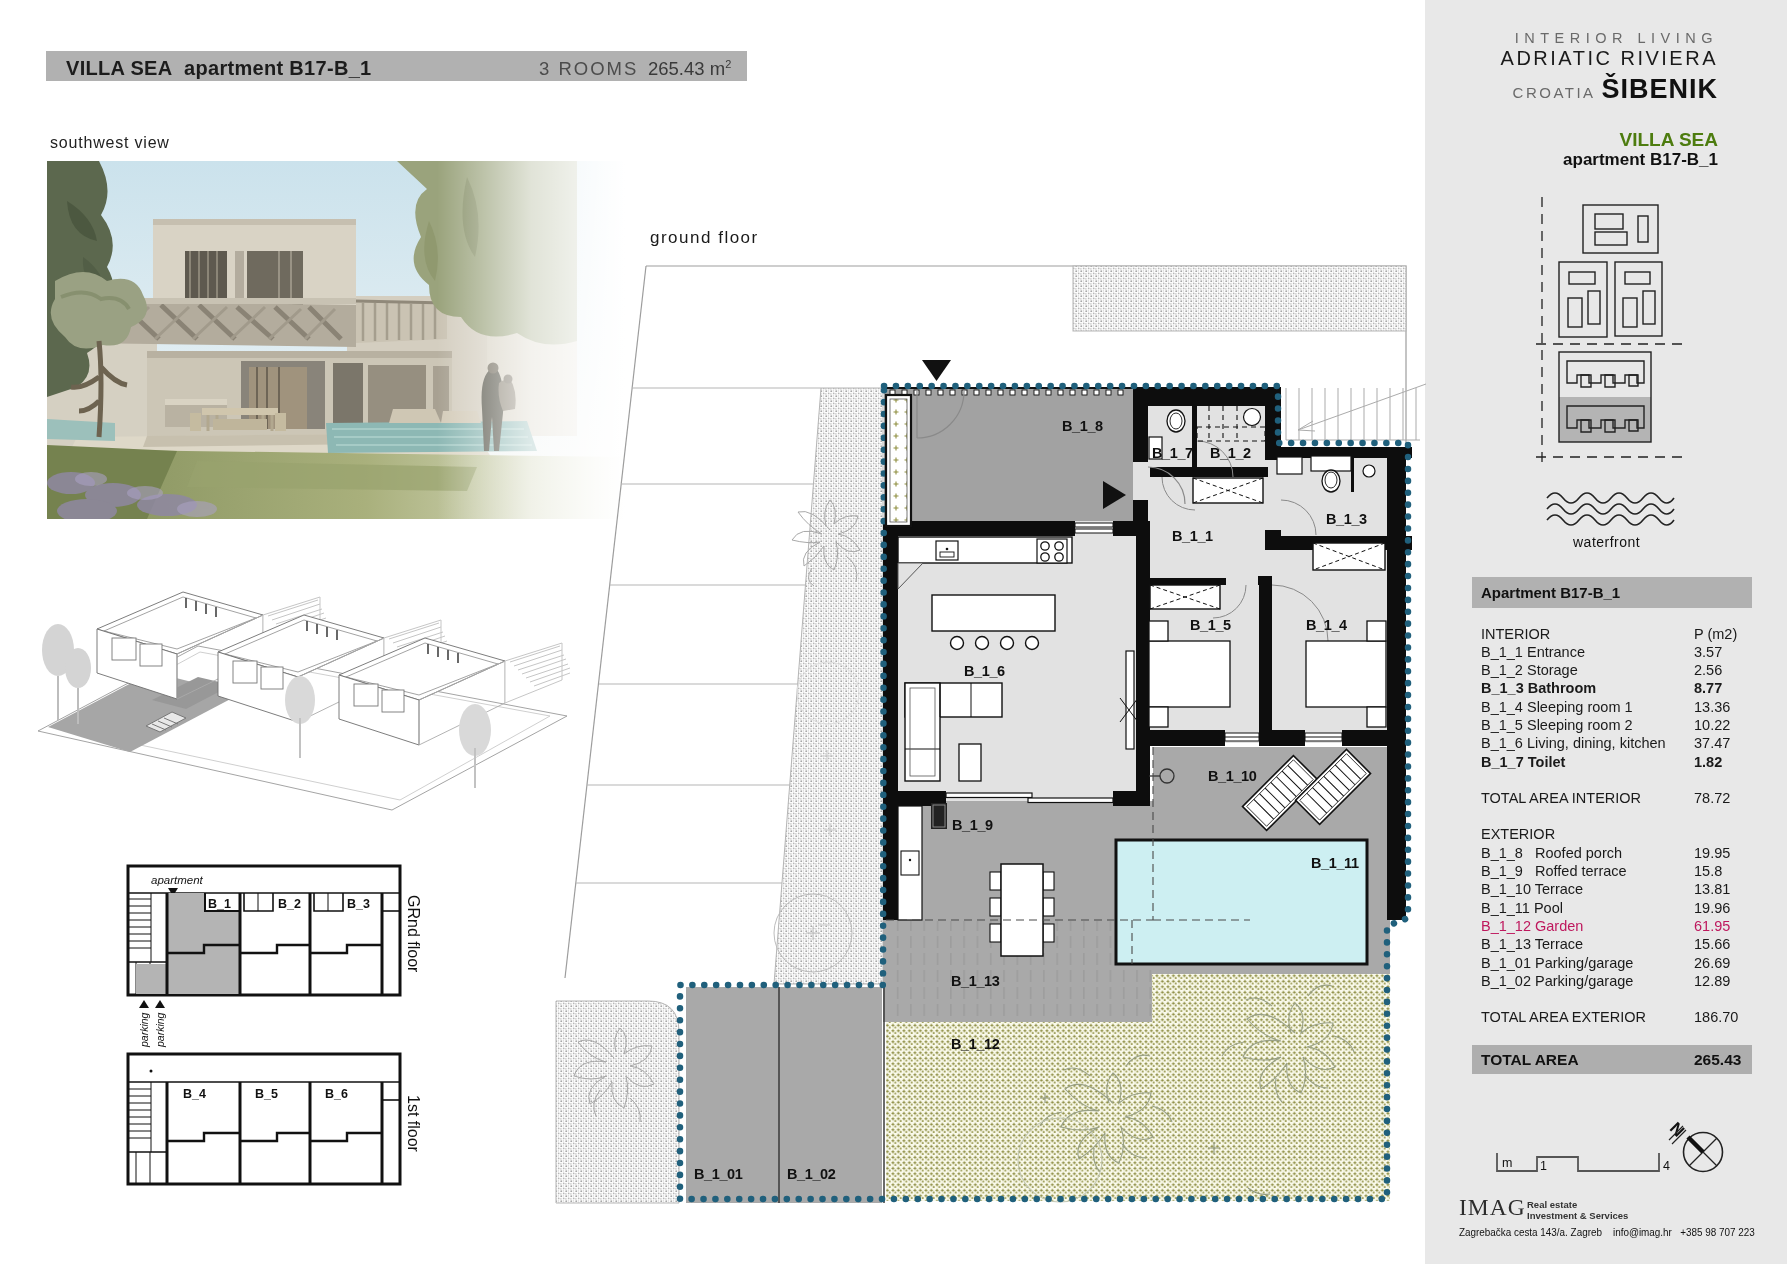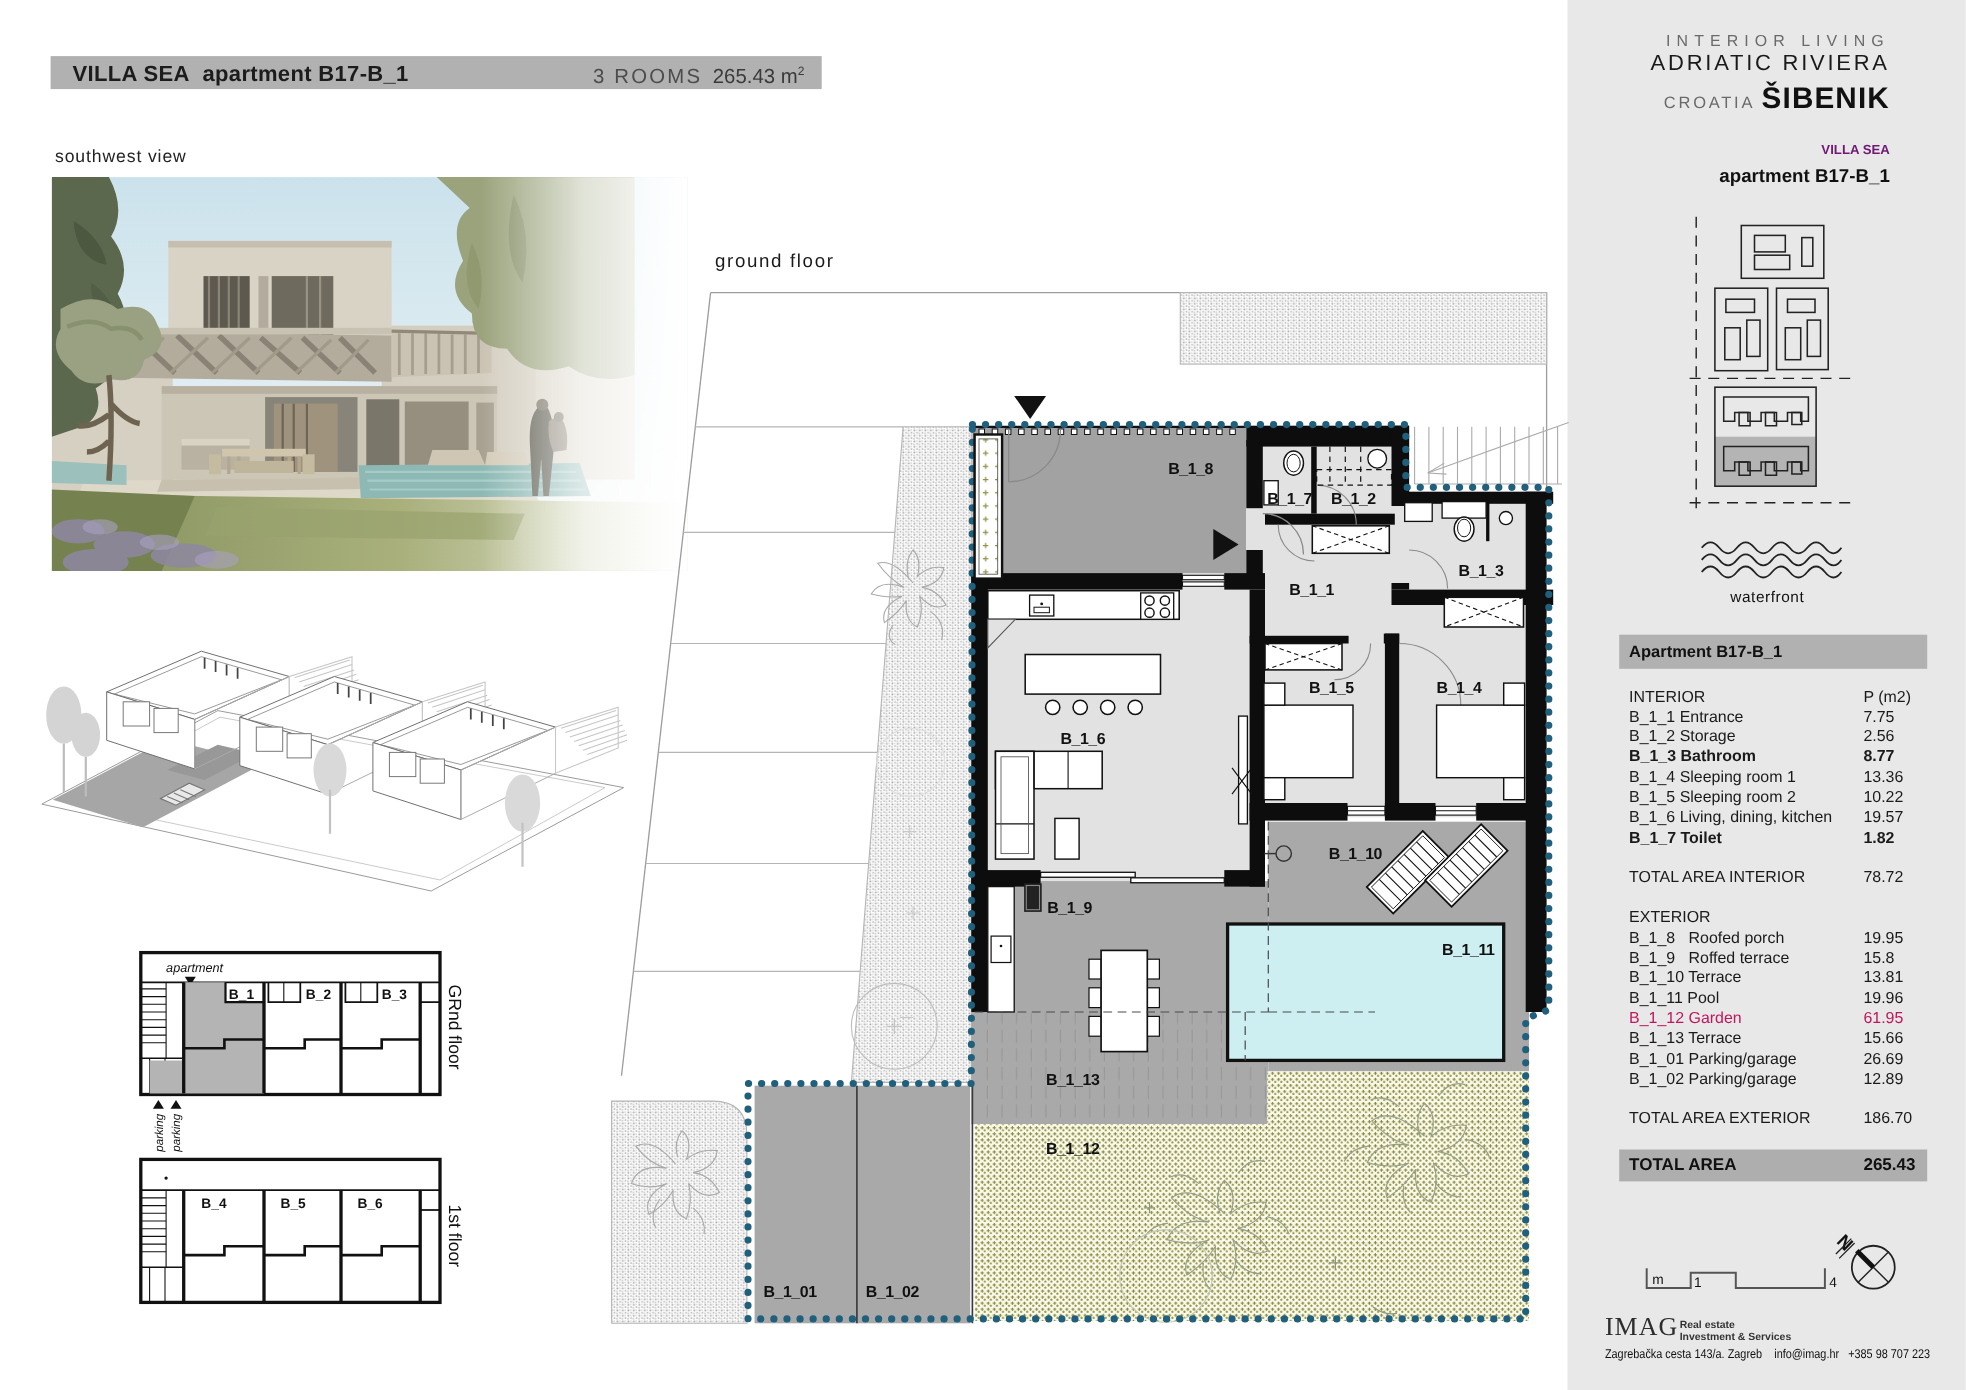--- a/index.html
+++ b/index.html
@@ -673,35 +673,35 @@
 <text x="1671" y="1136" font-size="17" font-weight="bold" fill="#111" font-family="Liberation Sans">N</text>
 </g>
 <path d="M1669 1140 l14 -14 M1672 1144 l14 -14" stroke="#222" stroke-width="1.2"></path>
 </svg>
 </div>
 
 <div class="abs" style="right:69px;top:30px;font-size:14.5px;color:#6a6a6a;letter-spacing:5.5px;white-space:nowrap">INTERIOR LIVING</div>
 <div class="abs" style="right:69px;top:47px;font-size:20px;font-weight:normal;color:#1a1a1a;letter-spacing:2.5px;white-space:nowrap">ADRIATIC RIVIERA</div>
 <div class="abs" style="right:69px;top:74px;white-space:nowrap"><span style="font-size:15px;color:#6a6a6a;letter-spacing:2.5px">CROATIA </span><span style="font-size:27px;font-weight:bold;color:#111;letter-spacing:1px">ŠIBENIK</span></div>
 
-<div class="abs" style="right:69px;top:129px;font-size:12px;font-weight:bold;color:#701a75">VILLA SEA</div>
+<div class="abs" style="right:69px;top:129px;font-size:19px;font-weight:bold;color:#4d7c0f">VILLA SEA</div>
 <div class="abs" style="right:69px;top:150px;font-size:17px;font-weight:bold;color:#111">apartment B17-B_1</div>
 
 <div class="abs" style="left:1573px;top:534px;font-size:14px;color:#111;letter-spacing:0.5px">waterfront</div>
 
 <div class="abs" style="left:1472px;top:577px;width:280px;height:31px;background:#b1b1b1"></div>
 <div class="abs" style="left:1481px;top:584px;font-size:15px;font-weight:bold;color:#111">Apartment B17-B_1</div>
 
 <div class="abs" style="left:1481px;top:626px;width:271px;font-size:14.5px;color:#1a1a1a;font-weight:normal;white-space:nowrap">INTERIOR<span class="abs" style="left:213px">P (m2)</span></div>
-<div class="abs" style="left:1481px;top:644px;width:271px;font-size:14.5px;color:#1a1a1a;font-weight:normal;white-space:nowrap">B_1_1 Entrance<span class="abs" style="left:213px">7.75</span></div>
+<div class="abs" style="left:1481px;top:644px;width:271px;font-size:14.5px;color:#1a1a1a;font-weight:normal;white-space:nowrap">B_1_1 Entrance<span class="abs" style="left:213px">3.57</span></div>
 <div class="abs" style="left:1481px;top:662px;width:271px;font-size:14.5px;color:#1a1a1a;font-weight:normal;white-space:nowrap">B_1_2 Storage<span class="abs" style="left:213px">2.56</span></div>
 <div class="abs" style="left:1481px;top:680px;width:271px;font-size:14.5px;color:#1a1a1a;font-weight:bold;white-space:nowrap">B_1_3 Bathroom<span class="abs" style="left:213px">8.77</span></div>
 <div class="abs" style="left:1481px;top:699px;width:271px;font-size:14.5px;color:#1a1a1a;font-weight:normal;white-space:nowrap">B_1_4 Sleeping room 1<span class="abs" style="left:213px">13.36</span></div>
 <div class="abs" style="left:1481px;top:717px;width:271px;font-size:14.5px;color:#1a1a1a;font-weight:normal;white-space:nowrap">B_1_5 Sleeping room 2<span class="abs" style="left:213px">10.22</span></div>
-<div class="abs" style="left:1481px;top:735px;width:271px;font-size:14.5px;color:#1a1a1a;font-weight:normal;white-space:nowrap">B_1_6 Living, dining, kitchen<span class="abs" style="left:213px">19.57</span></div>
+<div class="abs" style="left:1481px;top:735px;width:271px;font-size:14.5px;color:#1a1a1a;font-weight:normal;white-space:nowrap">B_1_6 Living, dining, kitchen<span class="abs" style="left:213px">37.47</span></div>
 <div class="abs" style="left:1481px;top:754px;width:271px;font-size:14.5px;color:#1a1a1a;font-weight:bold;white-space:nowrap">B_1_7 Toilet<span class="abs" style="left:213px">1.82</span></div>
 <div class="abs" style="left:1481px;top:790px;width:271px;font-size:14.5px;color:#1a1a1a;font-weight:normal;white-space:nowrap">TOTAL AREA INTERIOR<span class="abs" style="left:213px">78.72</span></div>
 <div class="abs" style="left:1481px;top:826px;width:271px;font-size:14.5px;color:#1a1a1a;font-weight:normal;white-space:nowrap">EXTERIOR<span class="abs" style="left:213px"></span></div>
 <div class="abs" style="left:1481px;top:845px;width:271px;font-size:14.5px;color:#1a1a1a;font-weight:normal;white-space:nowrap">B_1_8&nbsp;&nbsp; Roofed porch<span class="abs" style="left:213px">19.95</span></div>
 <div class="abs" style="left:1481px;top:863px;width:271px;font-size:14.5px;color:#1a1a1a;font-weight:normal;white-space:nowrap">B_1_9&nbsp;&nbsp; Roffed terrace<span class="abs" style="left:213px">15.8</span></div>
 <div class="abs" style="left:1481px;top:881px;width:271px;font-size:14.5px;color:#1a1a1a;font-weight:normal;white-space:nowrap">B_1_10 Terrace<span class="abs" style="left:213px">13.81</span></div>
 <div class="abs" style="left:1481px;top:900px;width:271px;font-size:14.5px;color:#1a1a1a;font-weight:normal;white-space:nowrap">B_1_11 Pool<span class="abs" style="left:213px">19.96</span></div>
 <div class="abs" style="left:1481px;top:918px;width:271px;font-size:14.5px;color:#be185d;font-weight:normal;white-space:nowrap">B_1_12 Garden<span class="abs" style="left:213px">61.95</span></div>
 <div class="abs" style="left:1481px;top:936px;width:271px;font-size:14.5px;color:#1a1a1a;font-weight:normal;white-space:nowrap">B_1_13 Terrace<span class="abs" style="left:213px">15.66</span></div>
 <div class="abs" style="left:1481px;top:955px;width:271px;font-size:14.5px;color:#1a1a1a;font-weight:normal;white-space:nowrap">B_1_01 Parking/garage<span class="abs" style="left:213px">26.69</span></div>

